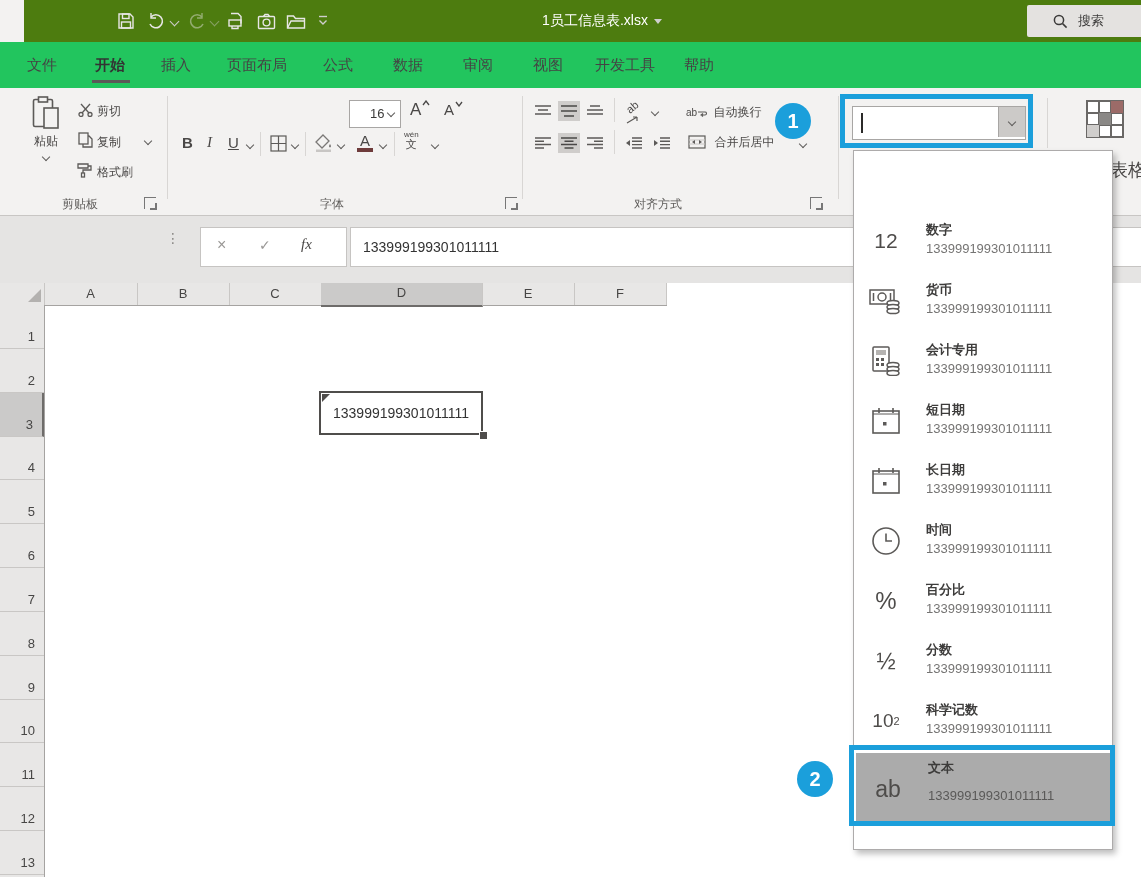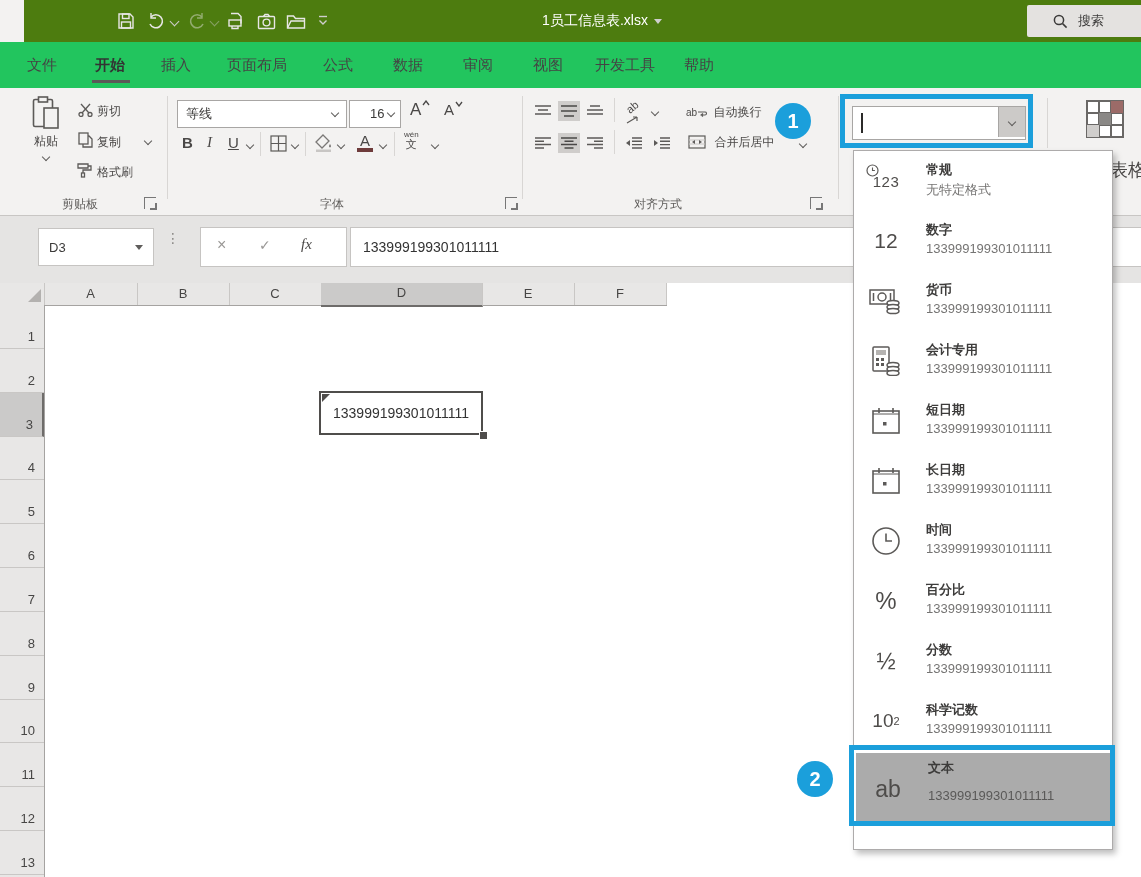--- a/index.html
+++ b/index.html
@@ -180,24 +180,20 @@
           <path d="M2 2 h10 v4 h-10 z"></path>
           <path d="M12 4 h3 v4 h-8 v3"></path>
           <rect x="5.5" y="11" width="3" height="4"></rect>
         </svg>
     </span>
     <span class="rtxt" style="left:97px;top:76px">格式刷</span>
     <span class="rlabel" style="left:62px">剪贴板</span>
     <span class="launch" style="left:144px"></span>
     <div class="rdiv" style="left:167px"></div>
 
-    <div class="combo" style="left:177px;top:12px;width:168px;height:26px;line-height:26px">
-      <span style="margin-left:8px">等线</span>
-      <span class="chev" style="position:absolute;right:8px;top:9px"></span>
-    </div>
     <div class="combo" style="left:349px;top:12px;width:50px;height:26px;line-height:26px">
       <span style="margin-left:20px">16</span>
       <span class="chev" style="position:absolute;right:6px;top:9px"></span>
     </div>
     <span class="abs" style="left:410px;top:12px;font-size:17px;color:#4a4847"><span>A</span><svg width="8" height="6" viewBox="0 0 8 6" style="margin-left:1px;vertical-align:top">
           <path d="M1 5 L4 1 L7 5" fill="none" stroke="#4a4847" stroke-width="1.3"></path>
         </svg></span>
     <span class="abs" style="left:444px;top:13px;font-size:15px;color:#4a4847"><span>A</span><svg width="8" height="6" viewBox="0 0 8 6" style="margin-left:1px;vertical-align:top">
           <path d="M1 1 L4 5 L7 1" fill="none" stroke="#4a4847" stroke-width="1.3"></path>
         </svg></span>
@@ -320,24 +316,20 @@
           <path d="M2 14 h36 M2 26 h36 M14 2 v36 M26 2 v36" stroke="#6a6866" stroke-width="2"></path>
           <rect x="26" y="2" width="12" height="12" fill="#9c6b68"></rect>
           <rect x="14" y="14" width="12" height="12" fill="#8a8886"></rect>
           <rect x="2" y="26" width="12" height="12" fill="#d0cecc"></rect>
         </svg>
     </span>
     <span class="rtxt" style="left:1110px;top:70px;font-size:18px">表格</span>
   </div>
 
   <div class="fbar">
-    <div class="fbox" style="left:38px;top:12px;width:114px;height:36px;line-height:36px">
-      <span style="margin-left:10px;font-size:13px;color:#3b3a39">D3</span>
-      <span style="position:absolute;right:10px;top:16px;width:0;height:0;border-left:4px solid transparent;border-right:4px solid transparent;border-top:5px solid #5f5d5b"></span>
-    </div>
     <span class="abs" style="left:166px;top:18px;color:#8a8886;font-size:14px;letter-spacing:0;line-height:8px;text-align:center">⋮</span>
     <div class="fbox" style="left:200px;top:11px;width:145px;height:38px">
       <span style="position:absolute;left:16px;top:8px;font-size:16px;color:#9a9896">×</span>
       <span style="position:absolute;left:58px;top:9px;font-size:14px;color:#9a9896">✓</span>
       <span style="position:absolute;left:100px;top:8px;font-size:15px;font-style:italic;font-family:'Liberation Serif',serif;color:#4a4847">fx</span>
     </div>
     <div class="fbox" style="left:350px;top:11px;width:791px;height:38px;line-height:38px">
       <span style="margin-left:12px;font-size:14px;color:#333">133999199301011111</span>
     </div>
   </div>
@@ -371,33 +363,20 @@
     </div>
     <div class="cellsel">
       <span class="err-tri"></span>
       <span>133999199301011111</span>
       <span class="fillhandle"></span>
     </div>
   </div>
 
   <div class="menu">
 
-    <div class="mi" style="top:0">
-      <span class="mic">
-        <span style="position:relative;font-size:15px;letter-spacing:.5px;">
-          <svg width="13" height="13" viewBox="0 0 13 13" style="position:absolute;left:-7px;top:-9px">
-              <circle cx="6.5" cy="6.5" r="5.5" fill="#fff" stroke="#5c5a58" stroke-width="1.2"></circle>
-              <path d="M6.5 3.5 v3 h2.4" fill="none" stroke="#5c5a58" stroke-width="1.1"></path>
-            </svg>
-          <span>123</span>
-        </span>
-      </span>
-      <span class="mil">常规</span>
-      <span class="mip">无特定格式</span>
-    </div>
 
     <div class="mi" style="top:60px">
       <span class="mic glyph-lg">12</span>
       <span class="mil">数字</span>
       <span class="mip">133999199301011111</span>
     </div>
 
     <div class="mi" style="top:120px">
       <span class="mic">
         <svg width="34" height="28" viewBox="0 0 34 28" fill="none" stroke="#5c5a58" stroke-width="1.5">

